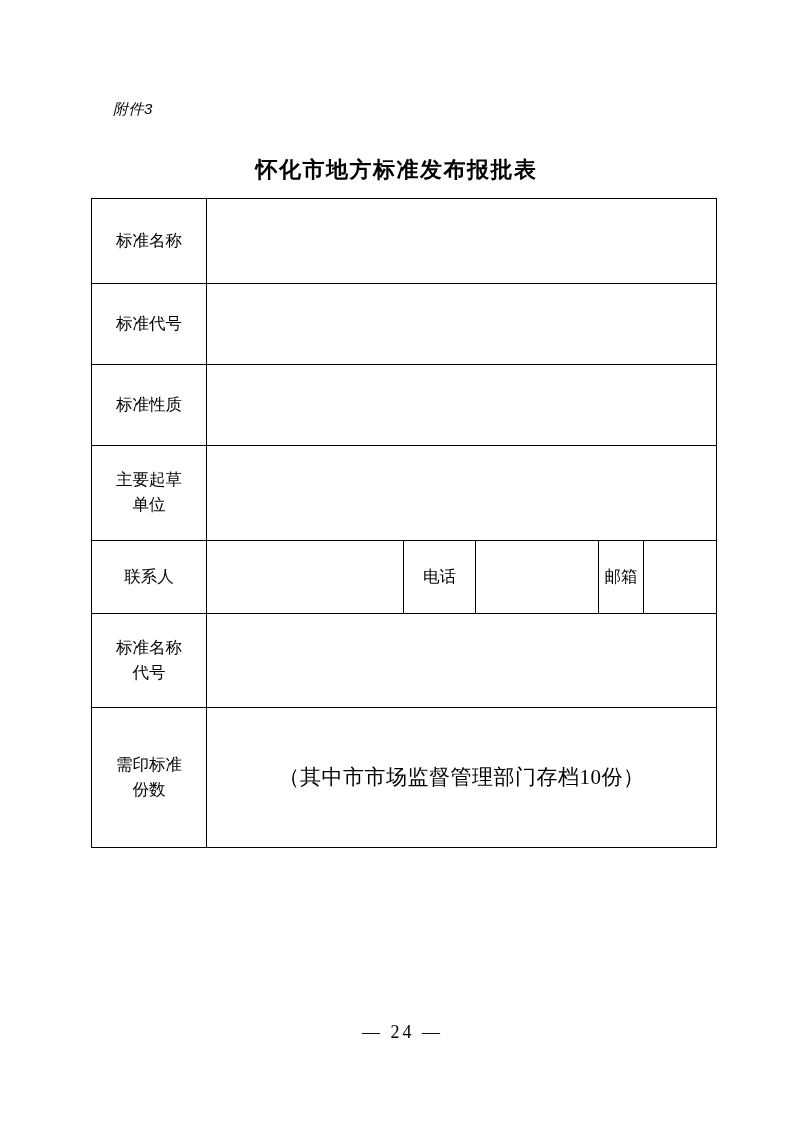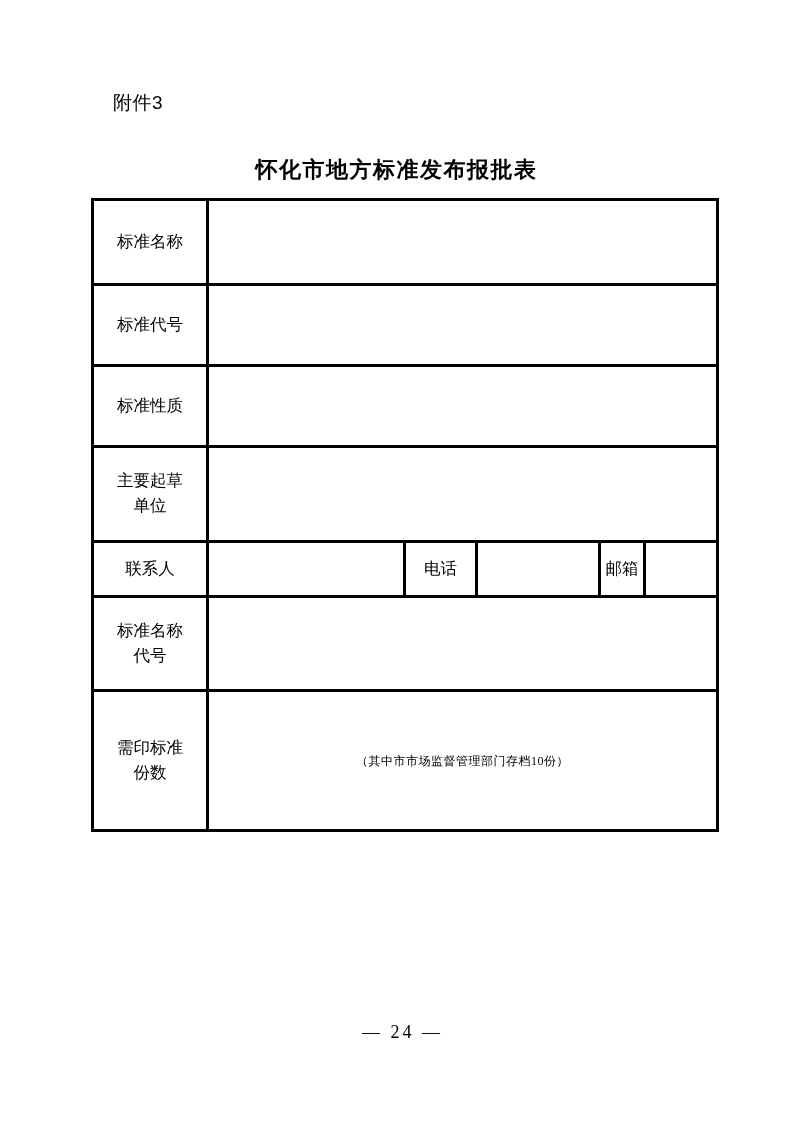--- a/index.html
+++ b/index.html
@@ -18,24 +18,25 @@
   .page {
     position: absolute;
     top: 0;
     left: 0;
     width: 793px;
     height: 1121px;
   }
   .attachment-label {
     position: absolute;
     left: 113px;
-    top: 90px;
-    font-size: 19px;
+    top: 100px;
+    font-size: 15px;
     font-family: "Liberation Sans", "DejaVu Sans", sans-serif;
     letter-spacing: 0.5px;
+    font-style: italic;
   }
   .doc-title {
     position: absolute;
     left: 0;
     top: 155px;
     width: 793px;
     text-align: center;
     font-size: 22px;
     font-weight: bold;
     font-family: "Liberation Serif", "DejaVu Serif", serif;
@@ -43,21 +44,21 @@
   }
   table.form-table {
     position: absolute;
     left: 91px;
     top: 198px;
     width: 625px;
     border-collapse: collapse;
     table-layout: fixed;
   }
   table.form-table td {
-    border: 3px solid #000000;
+    border: 1px solid #000000;
     padding: 0;
     vertical-align: middle;
     text-align: center;
     font-size: 16.5px;
     font-family: "Liberation Serif", "DejaVu Serif", serif;
   }
   td.label-cell {
     width: 115px;
     line-height: 1.5;
   }
@@ -67,21 +68,21 @@
   .cell-text {
     display: block;
     padding: 0 4px;
     white-space: pre-line;
     line-height: 1.5;
   }
   .bold-label {
     font-weight: bold;
   }
   .note-text {
-    font-size: 12px;
+    font-size: 21px;
     letter-spacing: 0.5px;
   }
   .page-number {
     position: absolute;
     left: 0;
     top: 1022px;
     width: 793px;
     text-align: center;
     font-size: 18px;
     letter-spacing: 3px;
@@ -139,21 +140,21 @@
       <tr style="height:95px">
         <td class="label-cell">
           <span class="cell-text">主要起草
 单位</span>
         </td>
         <td class="value-cell" colspan="5">
           <span class="cell-text"></span>
         </td>
       </tr>
 
-      <tr style="height:55px">
+      <tr style="height:73px">
         <td class="label-cell">
           <span class="cell-text">联系人</span>
         </td>
         <td class="value-cell">
           <span class="cell-text"></span>
         </td>
         <td class="label-cell">
           <span class="cell-text">电话</span>
         </td>
         <td class="value-cell">

